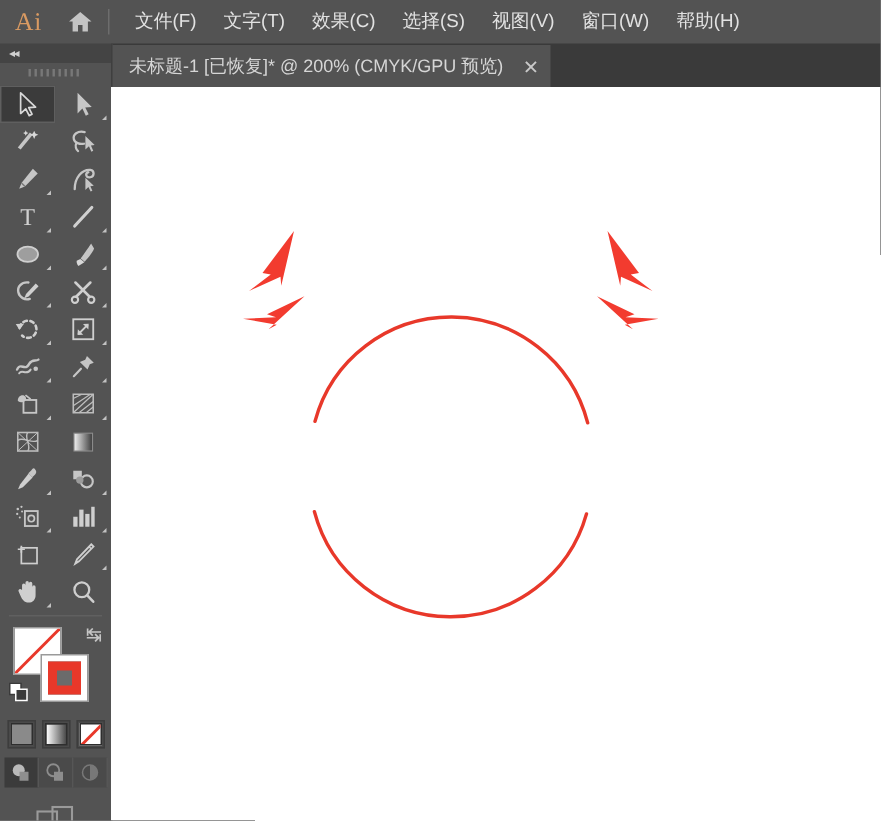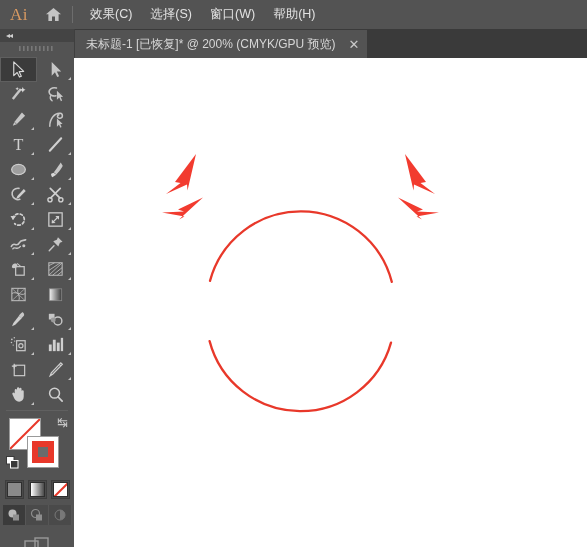--- a/index.html
+++ b/index.html
@@ -258,22 +258,25 @@
 
   <div class="menubar">
     <div class="ai-logo">Ai</div>
     <div class="home-btn">
       <svg width="17" height="15" viewBox="0 0 17 15">
         <path d="M8.5 1 L16 7.3 L13.6 7.3 L13.6 14 L10 14 L10 9.6 L7 9.6 L7 14 L3.4 14 L3.4 7.3 L1 7.3 Z" fill="#c4c4c4"></path>
       </svg>
     </div>
     <div class="menu-divider"></div>
     <div class="menu-items">
+      <div class="menu-item">文件(F)</div>
+      <div class="menu-item">文字(T)</div>
       <div class="menu-item">效果(C)</div>
       <div class="menu-item">选择(S)</div>
+      <div class="menu-item">视图(V)</div>
       <div class="menu-item">窗口(W)</div>
       <div class="menu-item">帮助(H)</div>
     </div>
   </div>
 
   <div class="tabbar">
     <div class="doc-tab">
       <span class="doc-tab-title">未标题-1 [已恢复]* @ 200% (CMYK/GPU 预览)</span>
       <span class="doc-tab-close">✕</span>
     </div>

